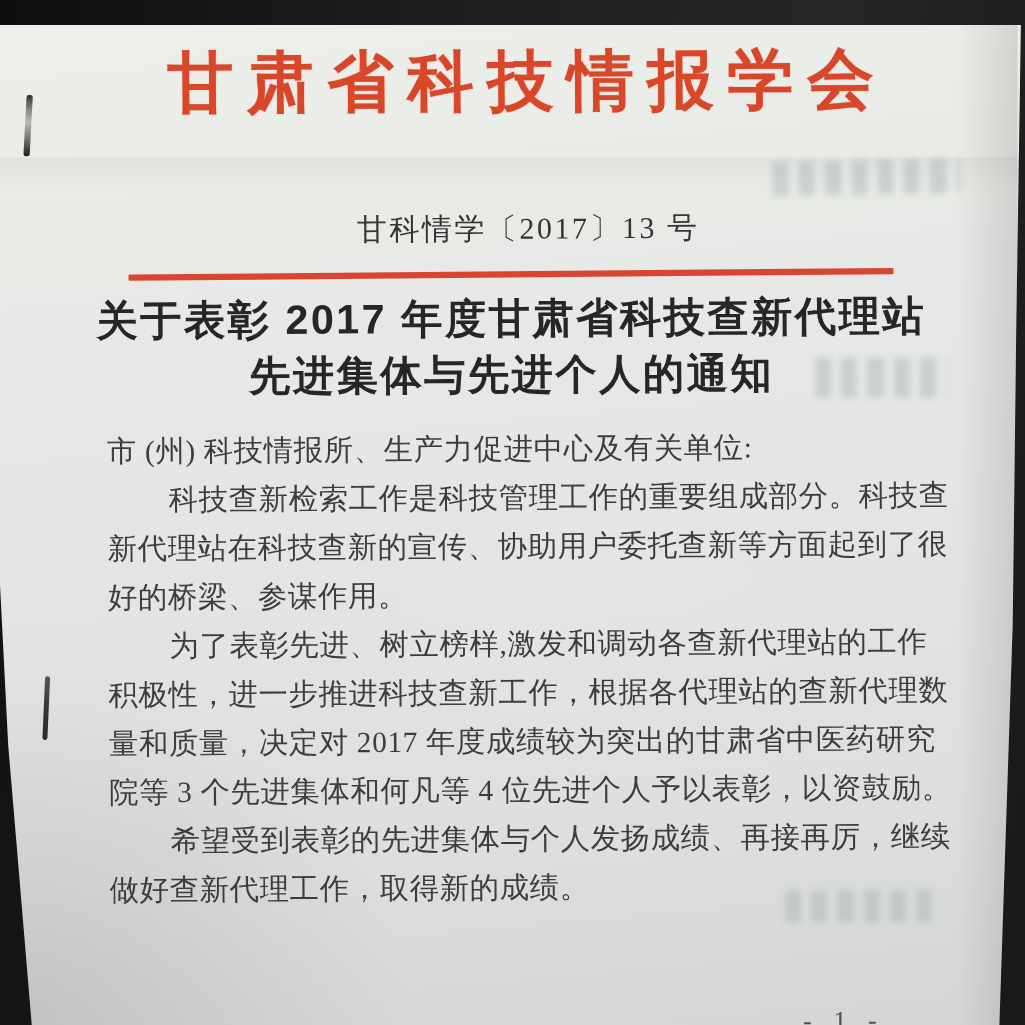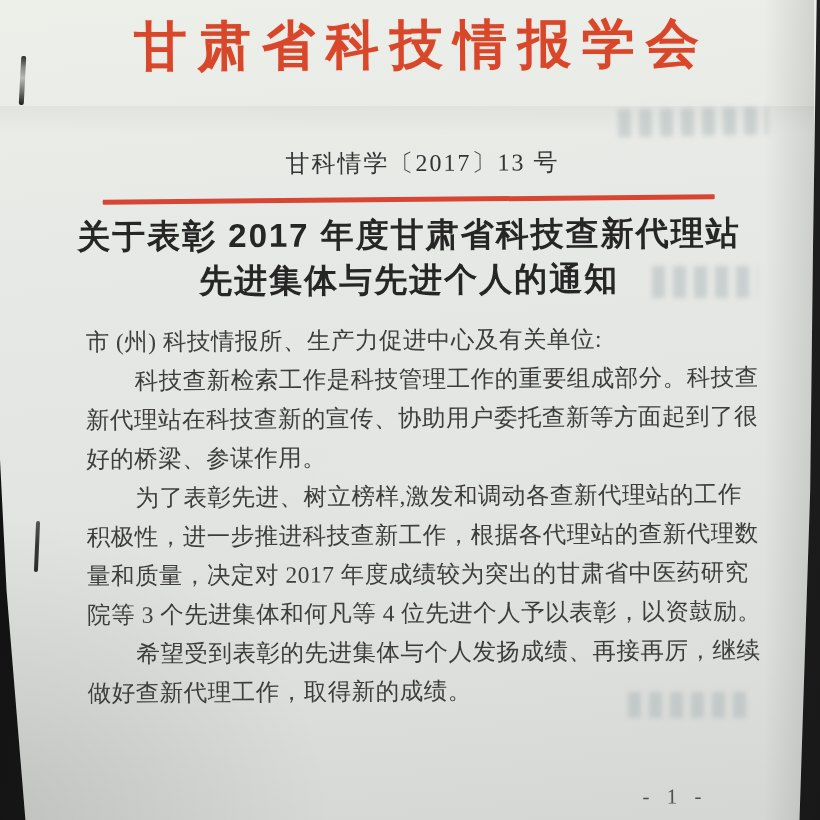--- a/index.html
+++ b/index.html
@@ -9,20 +9,21 @@
     font-family:"Liberation Serif","DejaVu Serif",serif;
   }
   .photo-bg {
     position:absolute; inset:0;
     background:linear-gradient(100deg,#0e0e0e 0%,#1f1f1f 40%,#262626 70%,#181818 100%);
   }
   .paper {
     position:absolute; inset:0;
     background:linear-gradient(175deg,#edefe9 0%,#e7e9e6 28%,#e3e5e2 55%,#dddfdc 80%,#d4d6d3 100%);
     clip-path:polygon(0 0, 99.6% 0, 99.15% 30%, 98.8% 60%, 97.5% 100%, 3.1% 100%, 0.8% 72%, 0 56%, 0 0);
+    margin-top:20px;
   }
   
   .shade-band   { position:absolute; left:0; top:106px; width:100%; height:30px;
                   background:linear-gradient(180deg,rgba(0,0,0,.04),rgba(255,255,255,.05)); }
   .shade-right  { position:absolute; right:6px; top:0; width:50px; height:100%;
                   background:linear-gradient(90deg,transparent,rgba(0,0,0,.11)); }
   .shade-bl     { position:absolute; left:0; bottom:0; width:46%; height:42%;
                   background:radial-gradient(ellipse at 0% 100%,rgba(0,0,0,.11),transparent 62%); }
   .sheen-mid    { position:absolute; left:28%; top:44%; width:58%; height:32%;
                   background:radial-gradient(ellipse at center,rgba(255,255,255,.055),transparent 70%); }

